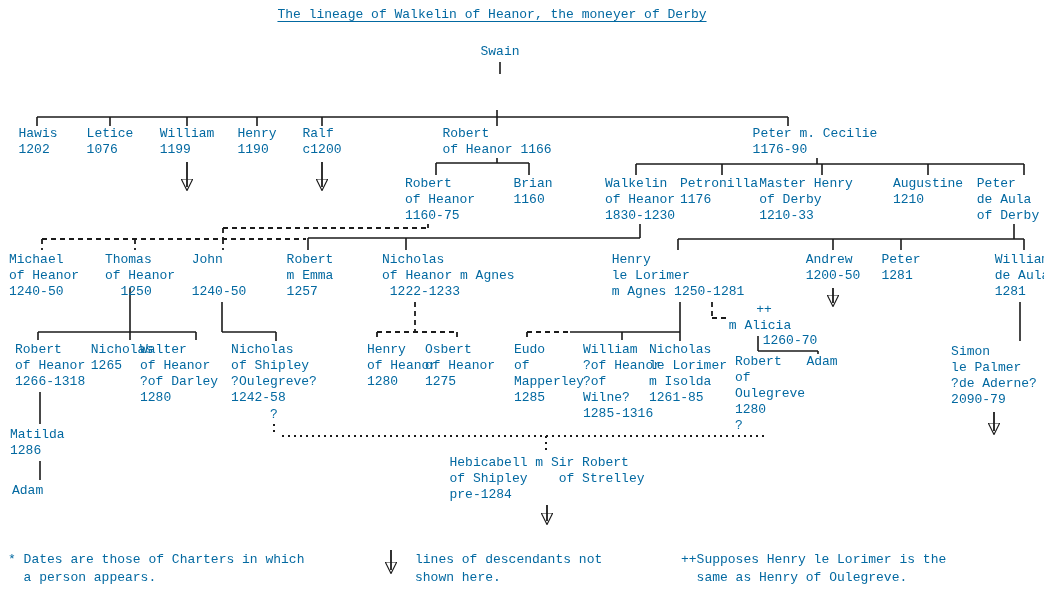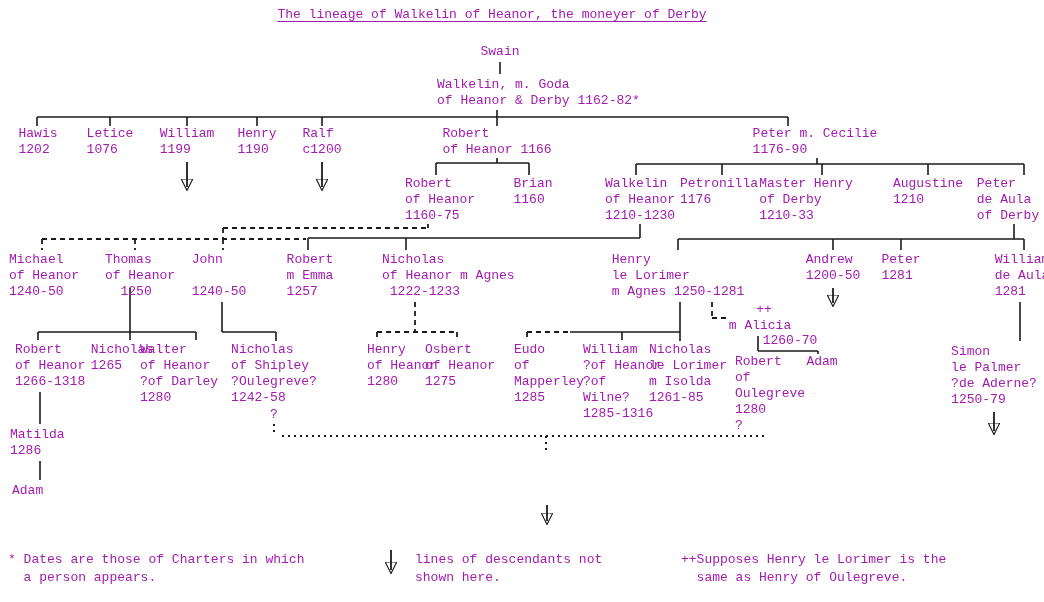--- a/index.html
+++ b/index.html
@@ -1,18 +1,18 @@
 <!DOCTYPE html>
 <html><head>
 <meta charset="utf-8">
 <style>
   html,body{margin:0;padding:0;background:#ffffff;}
   #page{position:relative;width:1044px;height:602px;background:#ffffff;
         font-family:"Liberation Mono","DejaVu Sans Mono",monospace;
-        color:#a21caf;overflow:hidden;}
+        color:#0369a1;overflow:hidden;}
   .node{position:absolute;font-size:13px;line-height:16px;white-space:pre;}
   .c{transform:translateX(-50%);text-align:left;}
   .l{text-align:left;}
   #title{position:absolute;left:492px;top:6px;transform:translateX(-50%);
          font-size:13px;line-height:18px;white-space:pre;
          text-decoration:underline;text-underline-offset:3px;}
   .fnote{position:absolute;font-size:13px;line-height:18px;white-space:pre;}
   svg.lines{position:absolute;left:0;top:0;width:1044px;height:602px;pointer-events:none;}
   svg.lines path{fill:none;stroke:#1b1b1b;}
   .solid{stroke-width:1.6;}
@@ -61,22 +61,20 @@
       <path class="arrow" marker-end="url(#ah)" d="M833,288 V303"></path>
       <path class="arrow" marker-end="url(#ah)" d="M994,412 V431"></path>
       <path class="arrow" marker-end="url(#ah)" d="M547,505 V521"></path>
       <path class="arrow" marker-end="url(#ah)" d="M391,550 V570"></path>
     </g>
   </svg>
 
   <div id="title">The lineage of Walkelin of Heanor, the moneyer of Derby</div>
 
   <div class="node c" style="left:500px;top:44px">Swain</div>
-  <div class="node l" style="left:437px;top:77px">Walkelin, m. Goda
-of Heanor &amp; Derby 1162-82*</div>
 
   <div class="node c" style="left:38px;top:126px">Hawis
 1202</div>
   <div class="node c" style="left:110px;top:126px">Letice
 1076</div>
   <div class="node c" style="left:187px;top:126px">William
 1199</div>
   <div class="node c" style="left:257px;top:126px">Henry
 1190</div>
   <div class="node c" style="left:322px;top:126px">Ralf
@@ -86,21 +84,21 @@
   <div class="node c" style="left:815px;top:126px">Peter m. Cecilie
 1176-90</div>
 
   <div class="node c" style="left:440px;top:176px">Robert
 of Heanor
 1160-75</div>
   <div class="node c" style="left:533px;top:176px">Brian
 1160</div>
   <div class="node c" style="left:640px;top:176px">Walkelin
 of Heanor
-1210-1230</div>
+1830-1230</div>
   <div class="node c" style="left:719px;top:176px">Petronilla
 1176</div>
   <div class="node c" style="left:806px;top:176px">Master Henry
 of Derby
 1210-33</div>
   <div class="node c" style="left:928px;top:176px">Augustine
 1210</div>
   <div class="node c" style="left:1008px;top:176px">Peter
 de Aula
 of Derby</div>
@@ -169,25 +167,28 @@
 1261-85</div>
   <div class="node c" style="left:770px;top:354px">Robert
 of
 Oulegreve
 1280
 ?</div>
   <div class="node c" style="left:822px;top:354px">Adam</div>
   <div class="node c" style="left:994px;top:344px">Simon
 le Palmer
 ?de Aderne?
-1250-79</div>
+2090-79</div>
 
   <div class="node l" style="left:10px;top:427px">Matilda
 1286</div>
   <div class="node l" style="left:12px;top:483px">Adam</div>
+  <div class="node c" style="left:547px;top:455px">Hebicabell m Sir Robert
+of Shipley    of Strelley
+pre-1284</div>
 
   <div class="fnote l" style="left:8px;top:551px">* Dates are those of Charters in which
   a person appears.</div>
   <div class="fnote l" style="left:681px;top:551px">++Supposes Henry le Lorimer is the
   same as Henry of Oulegreve.</div>
   <div class="fnote l" style="left:415px;top:551px">lines of descendants not
 shown here.</div>
 
 </div>
 

